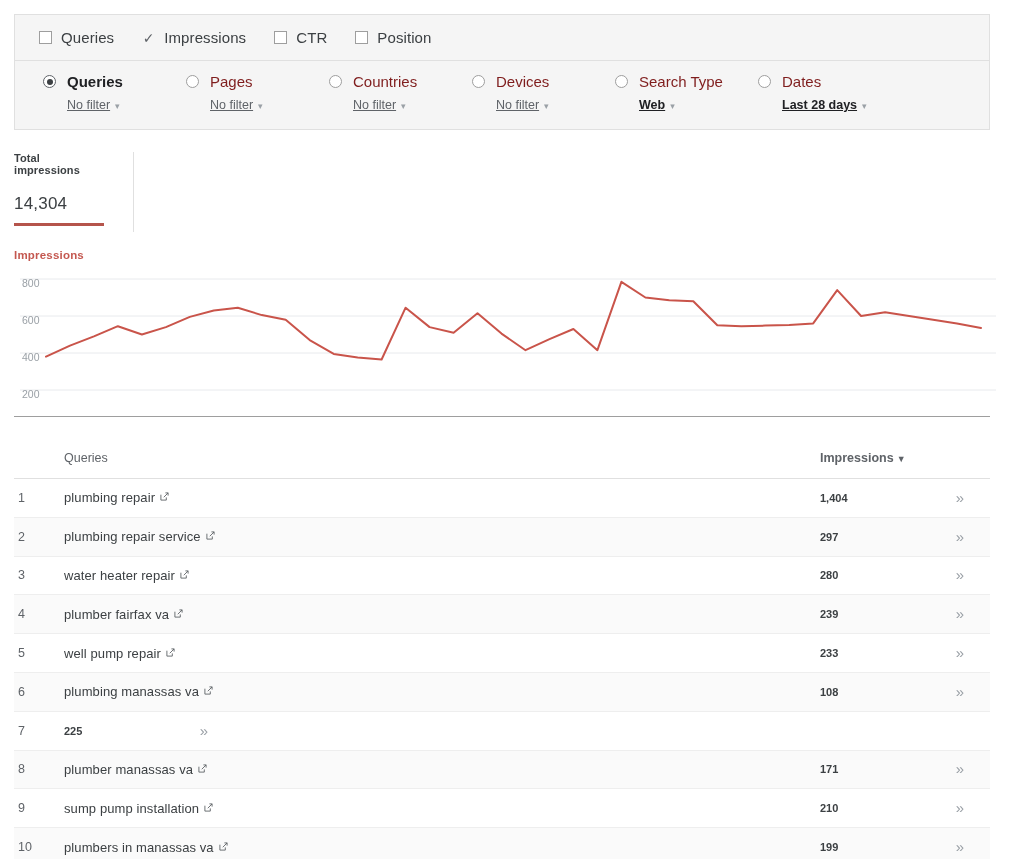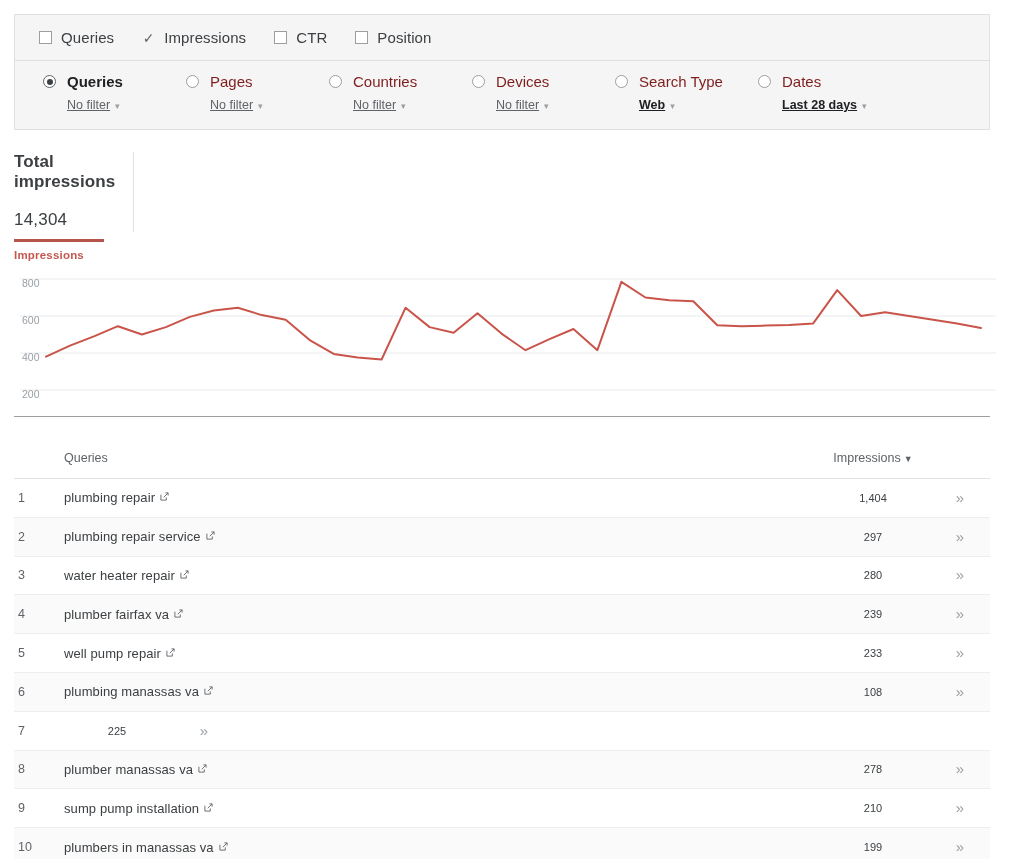--- a/index.html
+++ b/index.html
@@ -105,21 +105,21 @@
     position: absolute; left: 14px; top: 152px;
     width: 976px; height: 80px;
     display: flex;
   }
   .total-card {
     width: 120px;
     border-right: 1px solid #e0e0e0;
     padding-right: 28px;
   }
   .total-label {
-    font-size: 17px; font-weight: bold;
+    font-size: 11px; font-weight: bold;
     color: #3c4043; letter-spacing: .1px;
   }
   .total-value {
     margin-top: 18px;
     font-size: 17px; color: #3c4043;
     font-weight: 400;
     letter-spacing: .2px;
   }
   .total-rule {
     margin-top: 9px;
@@ -157,22 +157,23 @@
   .thead {
     display: flex; align-items: center;
     height: 42px;
     border-bottom: 1px solid #e0e0e0;
     font-size: 12.5px; color: #5f6368;
   }
   .col-rank { width: 50px; flex: 0 0 auto; padding-left: 4px; }
   .col-query { flex: 1 1 auto; padding-left: 0; }
   .col-imp {
     width: 110px; flex: 0 0 auto;
-    text-align: center;
+    text-align: left;
     padding-right: 4px;
+    font-weight: bold;
   }
   .col-act { width: 60px; flex: 0 0 auto; text-align: center; }
   .sort-caret { font-size: 9px; margin-left: 3px; color: #5f6368; }
 
   .trow {
     display: flex; align-items: center;
     height: 38.8px;
     border-bottom: 1px solid #eeeeee;
     font-size: 13px; color: #3c4043;
   }
@@ -366,21 +367,21 @@
           <div class="col-imp impval">225</div>
           <div class="col-act"><span class="chev">»</span></div>
         </div>
         <div class="trow alt">
           <div class="col-rank">8</div>
           <div class="col-query"><span class="qtext">plumber manassas va</span><span class="ext"><svg width="9" height="9" viewBox="0 0 10 10">
                 <path d="M1 3 L1 9 L7 9 L7 6" fill="none" stroke="#5f6368" stroke-width="1"></path>
                 <path d="M4.2 5.8 L9 1" fill="none" stroke="#5f6368" stroke-width="1"></path>
                 <path d="M6 1 L9 1 L9 4" fill="none" stroke="#5f6368" stroke-width="1"></path>
               </svg></span></div>
-          <div class="col-imp impval">278</div>
+          <div class="col-imp impval">171</div>
           <div class="col-act"><span class="chev">»</span></div>
         </div>
         <div class="trow">
           <div class="col-rank">9</div>
           <div class="col-query"><span class="qtext">sump pump installation</span><span class="ext"><svg width="9" height="9" viewBox="0 0 10 10">
                 <path d="M1 3 L1 9 L7 9 L7 6" fill="none" stroke="#5f6368" stroke-width="1"></path>
                 <path d="M4.2 5.8 L9 1" fill="none" stroke="#5f6368" stroke-width="1"></path>
                 <path d="M6 1 L9 1 L9 4" fill="none" stroke="#5f6368" stroke-width="1"></path>
               </svg></span></div>
           <div class="col-imp impval">210</div>

